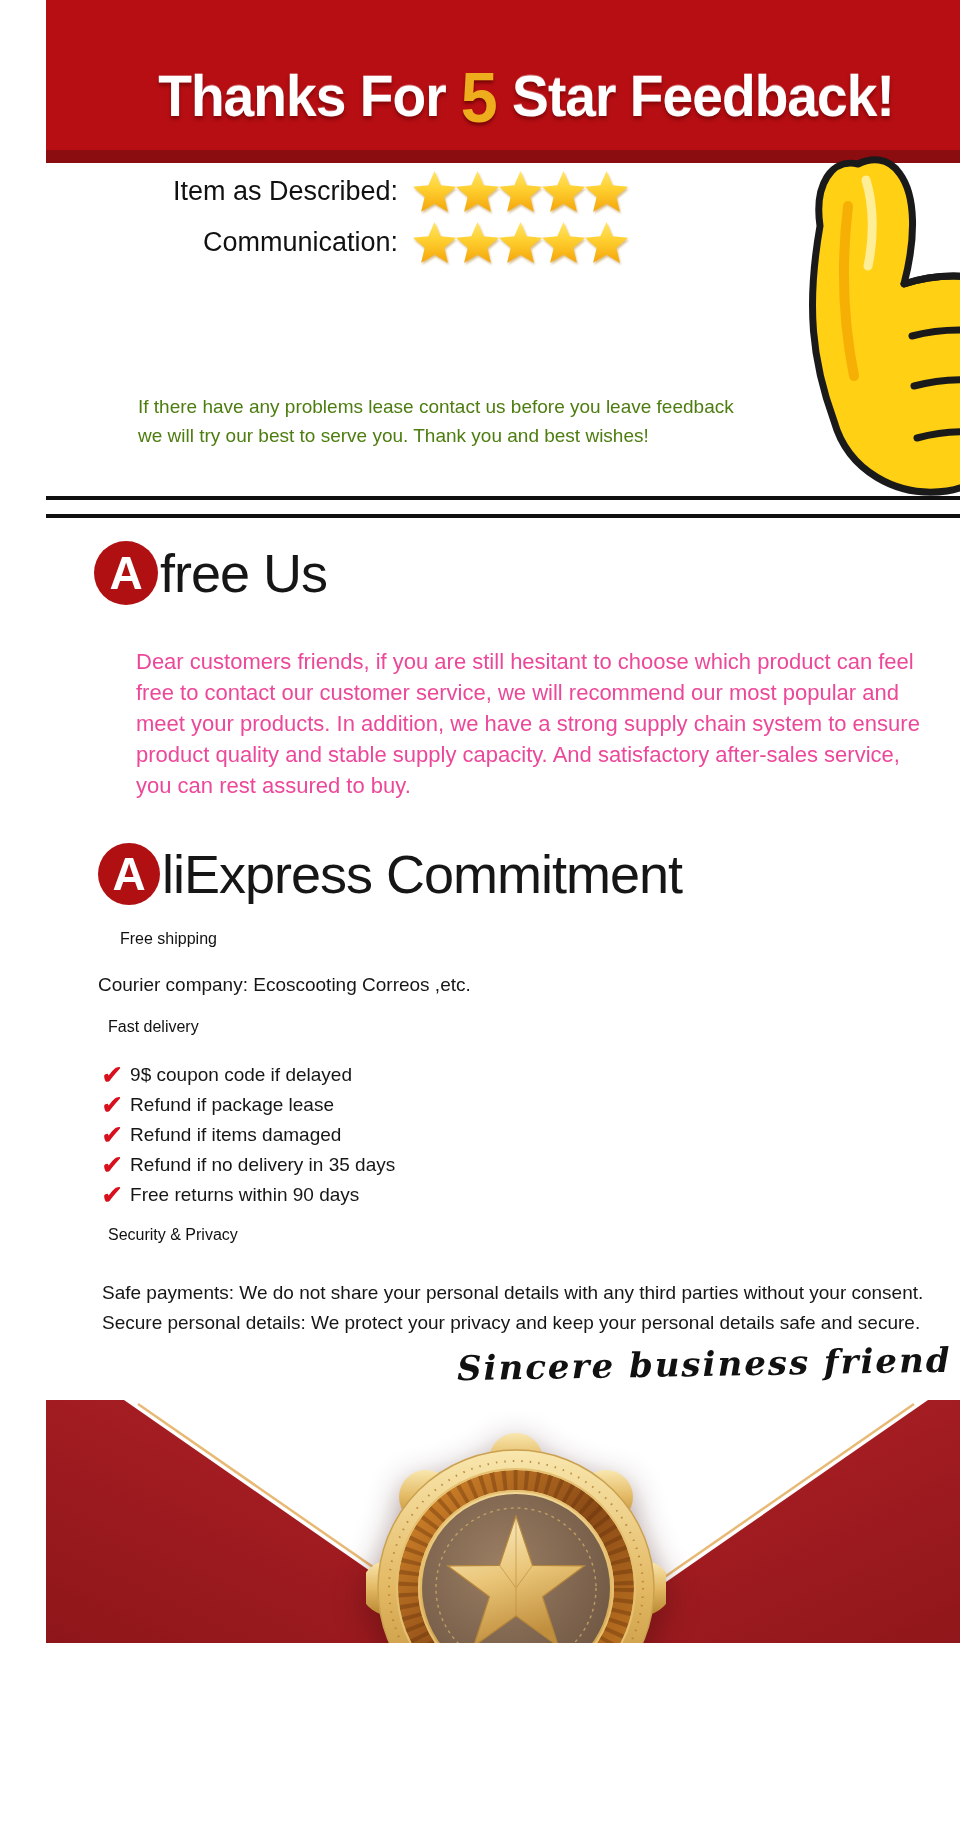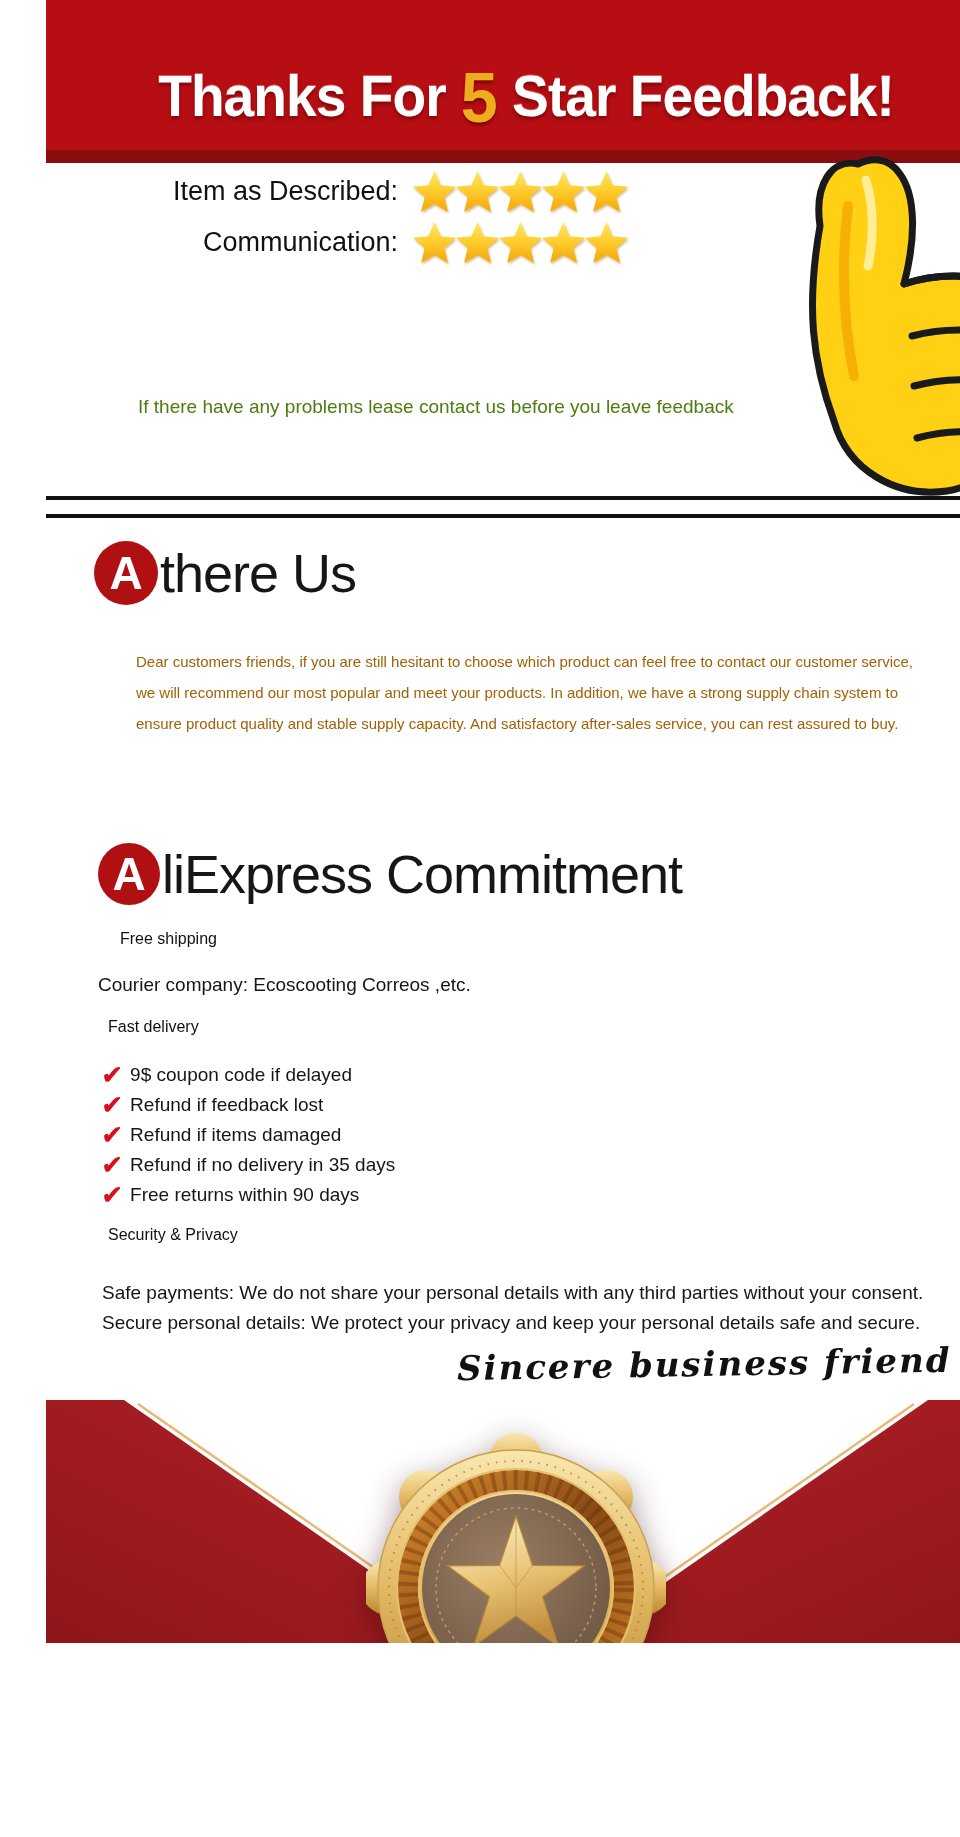--- a/index.html
+++ b/index.html
@@ -34,21 +34,21 @@
 
   
   .big-heading{position:absolute;display:flex;align-items:center;}
   .a-circle{width:64px;height:64px;border-radius:50%;background:#b01012;color:#fff;
     display:flex;align-items:center;justify-content:center;font-weight:bold;font-size:46px;flex:0 0 auto;}
   .big-heading .rest{font-size:54px;color:#161616;letter-spacing:-1px;margin-left:2px;white-space:nowrap;}
   .about-heading{left:48px;top:541px;}
   .commitment-heading{left:52px;top:843px;}
   .commitment-heading .a-circle{width:62px;height:62px;}
 
-  .about-par{position:absolute;left:90px;top:646px;width:800px;font-size:15px;line-height:31px;color:#a16207;}
+  .about-par{position:absolute;left:90px;top:646px;width:800px;font-size:22px;line-height:31px;color:#ec4899;}
 
   
   .sub-heading{position:absolute;font-size:16px;color:#111;}
   .sub-text{position:absolute;font-size:19px;color:#161616;}
   .fs-head{left:74px;top:930px;}
   .fs-detail{left:52px;top:974px;}
   .fd-head{left:62px;top:1018px;}
   .checklist{position:absolute;left:56px;top:1060px;list-style:none;margin:0;padding:0;}
   .checklist li{display:flex;align-items:center;height:30px;font-size:19px;color:#161616;}
   .check{color:#d8101d;font-size:24px;font-weight:bold;margin-right:8px;line-height:1;
@@ -146,48 +146,49 @@
         <path d="M152 240 C182 232 218 232 241 238" fill="none"></path>
         <path d="M155 292 C185 284 215 284 231 290" fill="none"></path>
       </g>
       <path d="M86 60 C80 110 80 170 92 230" stroke="#f2a300" stroke-width="10" fill="none" stroke-linecap="round" opacity=".7"></path>
       <path d="M104 34 C112 60 112 92 106 120" stroke="#fff3b0" stroke-width="9" fill="none" stroke-linecap="round" opacity=".85"></path>
     </svg>
   </div>
 
   <div class="note">
     <div>If there have any problems lease contact us before you leave feedback</div>
+    <div>we will try our best to serve you. Thank you and best wishes!</div>
   </div>
 
   <div class="rule r1"></div>
   <div class="rule r2"></div>
 
   <div class="big-heading about-heading">
     <div class="a-circle">A</div>
-    <div class="rest">there Us</div>
+    <div class="rest">free Us</div>
   </div>
   <div class="about-par">Dear customers friends, if you are still hesitant to choose which product can feel free to contact our customer service, we will recommend our most popular and meet your products. In addition, we have a strong supply chain system to ensure product quality and stable supply capacity. And satisfactory after-sales service, you can rest assured to buy.</div>
 
   <div class="big-heading commitment-heading">
     <div class="a-circle">A</div>
     <div class="rest">liExpress Commitment</div>
   </div>
 
   <div class="sub-heading fs-head">Free shipping</div>
   <div class="sub-text fs-detail">Courier company: Ecoscooting Correos ,etc.</div>
 
   <div class="sub-heading fd-head">Fast delivery</div>
   <ul class="checklist">
     <li>
         <span class="check">✔</span>
         <span>9$ coupon code if delayed</span>
       </li>
     <li>
         <span class="check">✔</span>
-        <span>Refund if feedback lost</span>
+        <span>Refund if package lease</span>
       </li>
     <li>
         <span class="check">✔</span>
         <span>Refund if items damaged</span>
       </li>
     <li>
         <span class="check">✔</span>
         <span>Refund if no delivery in 35 days</span>
       </li>
     <li>

